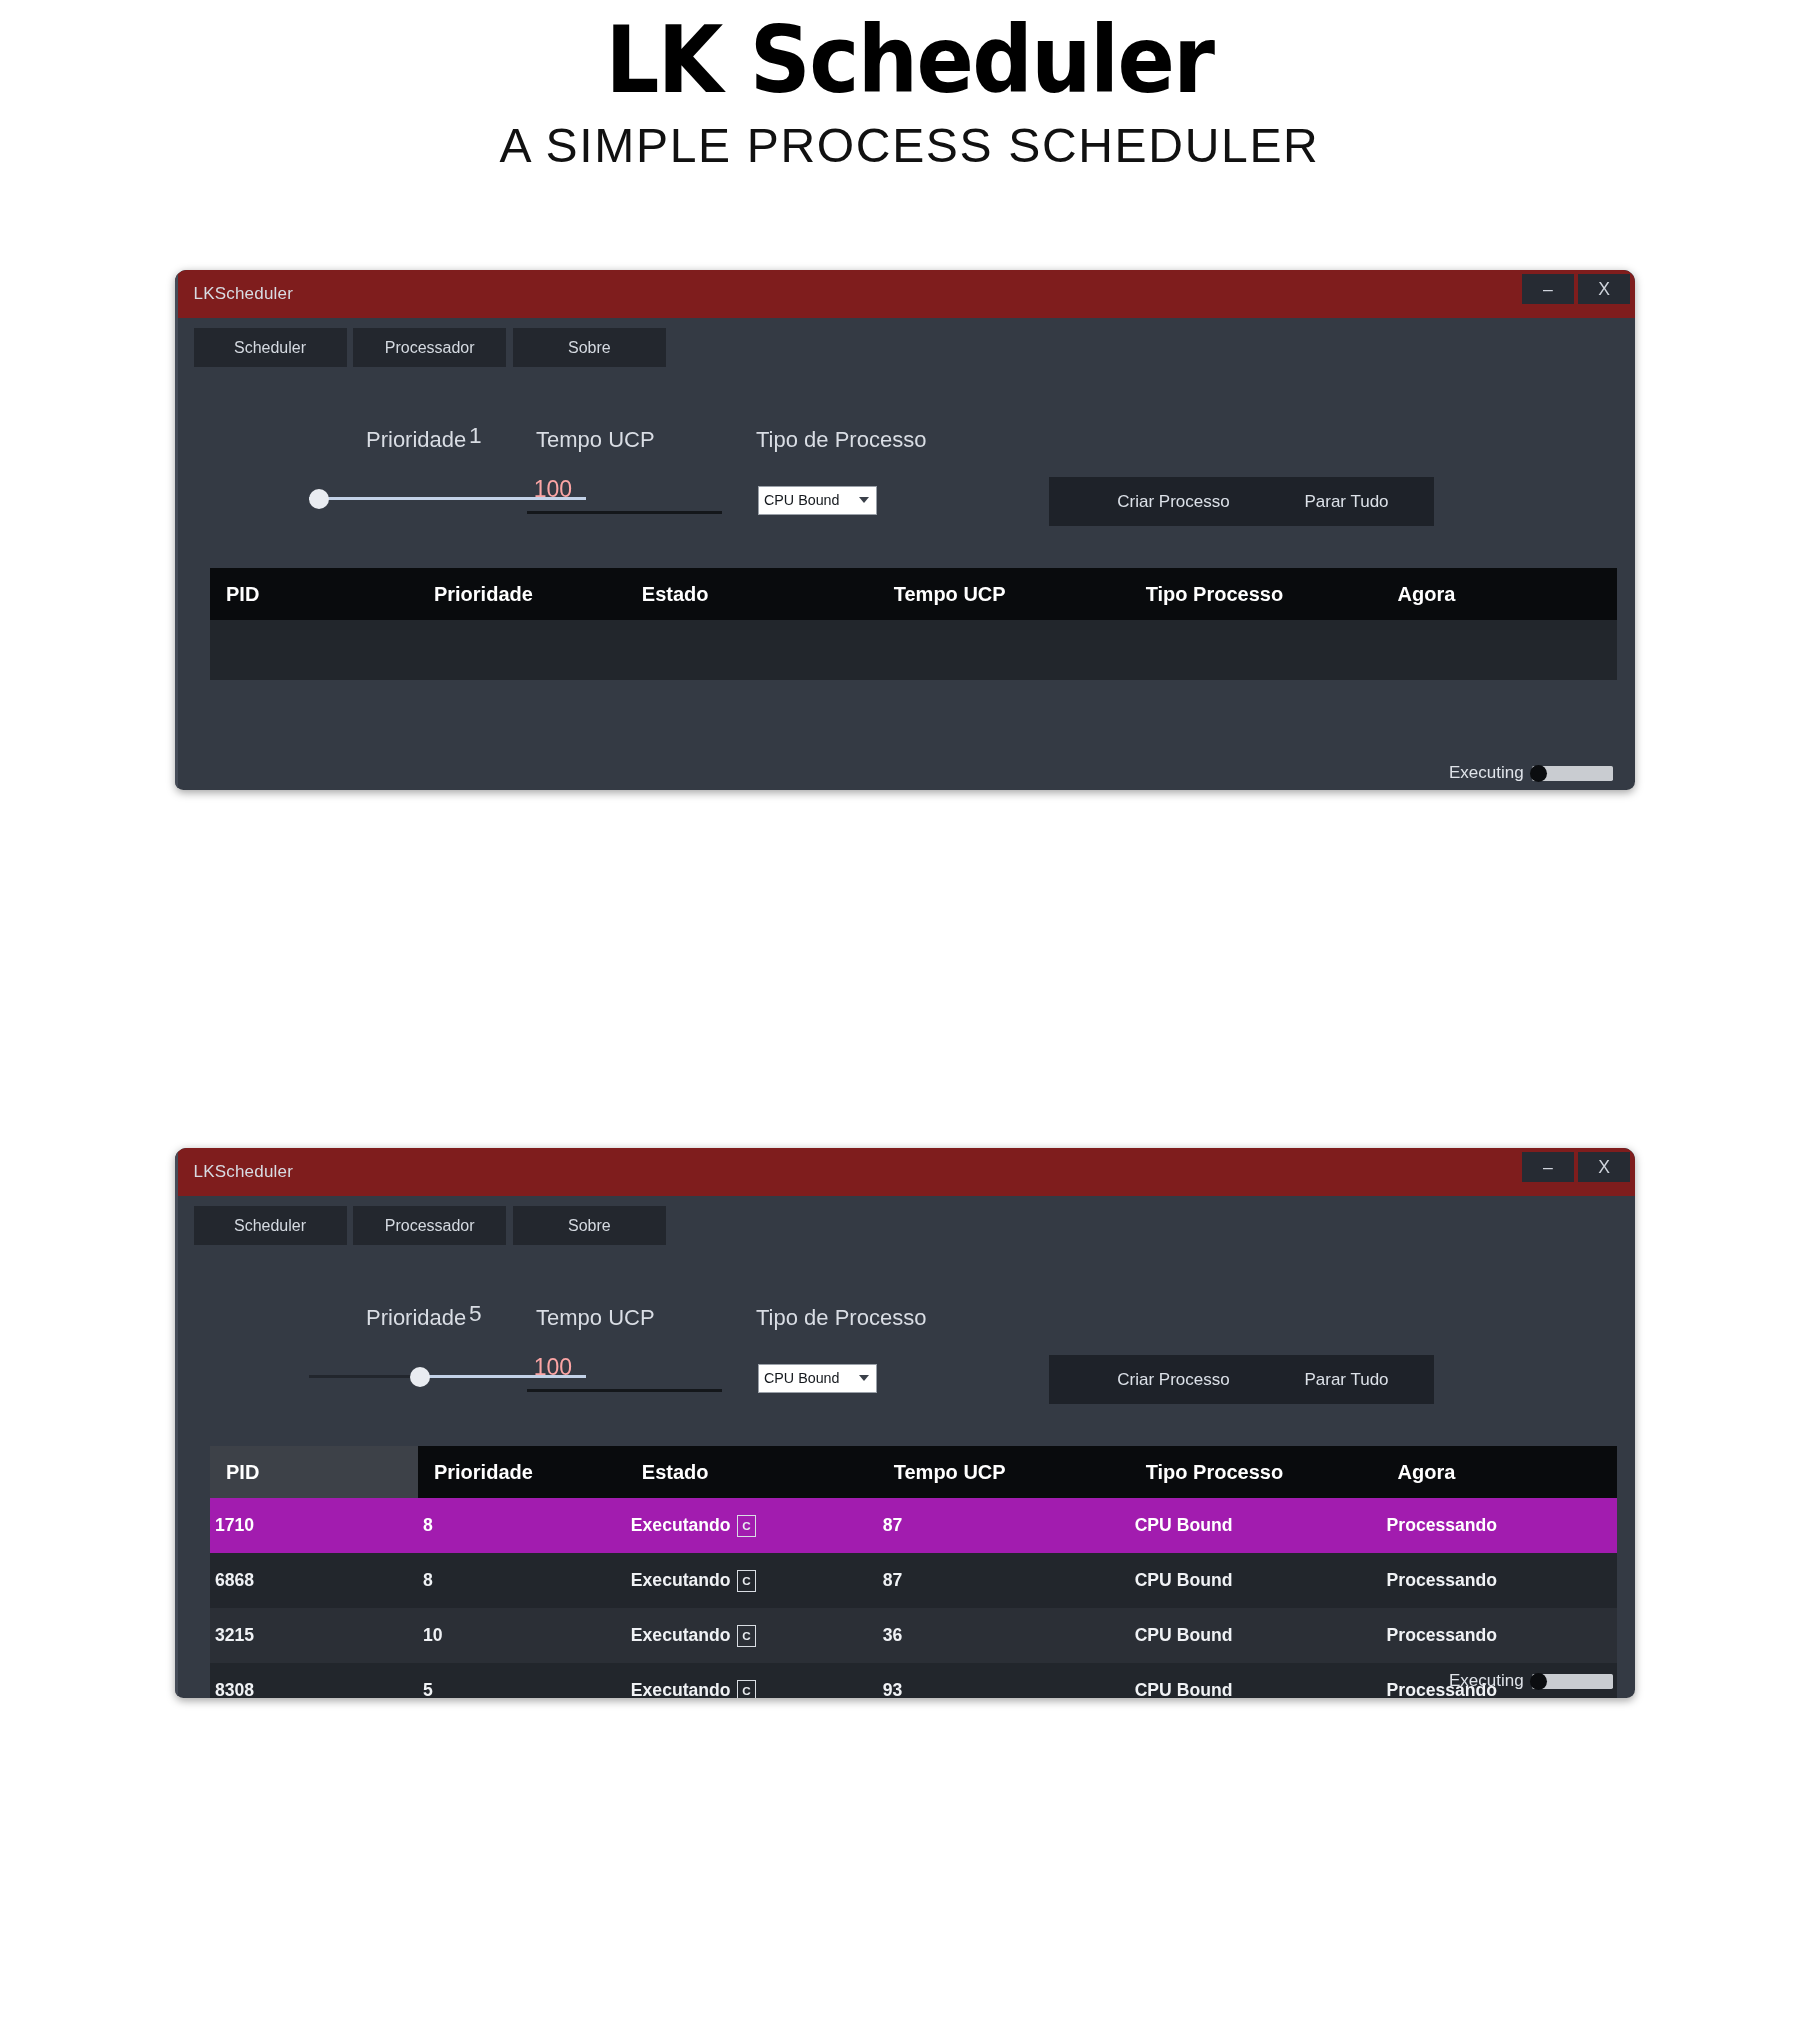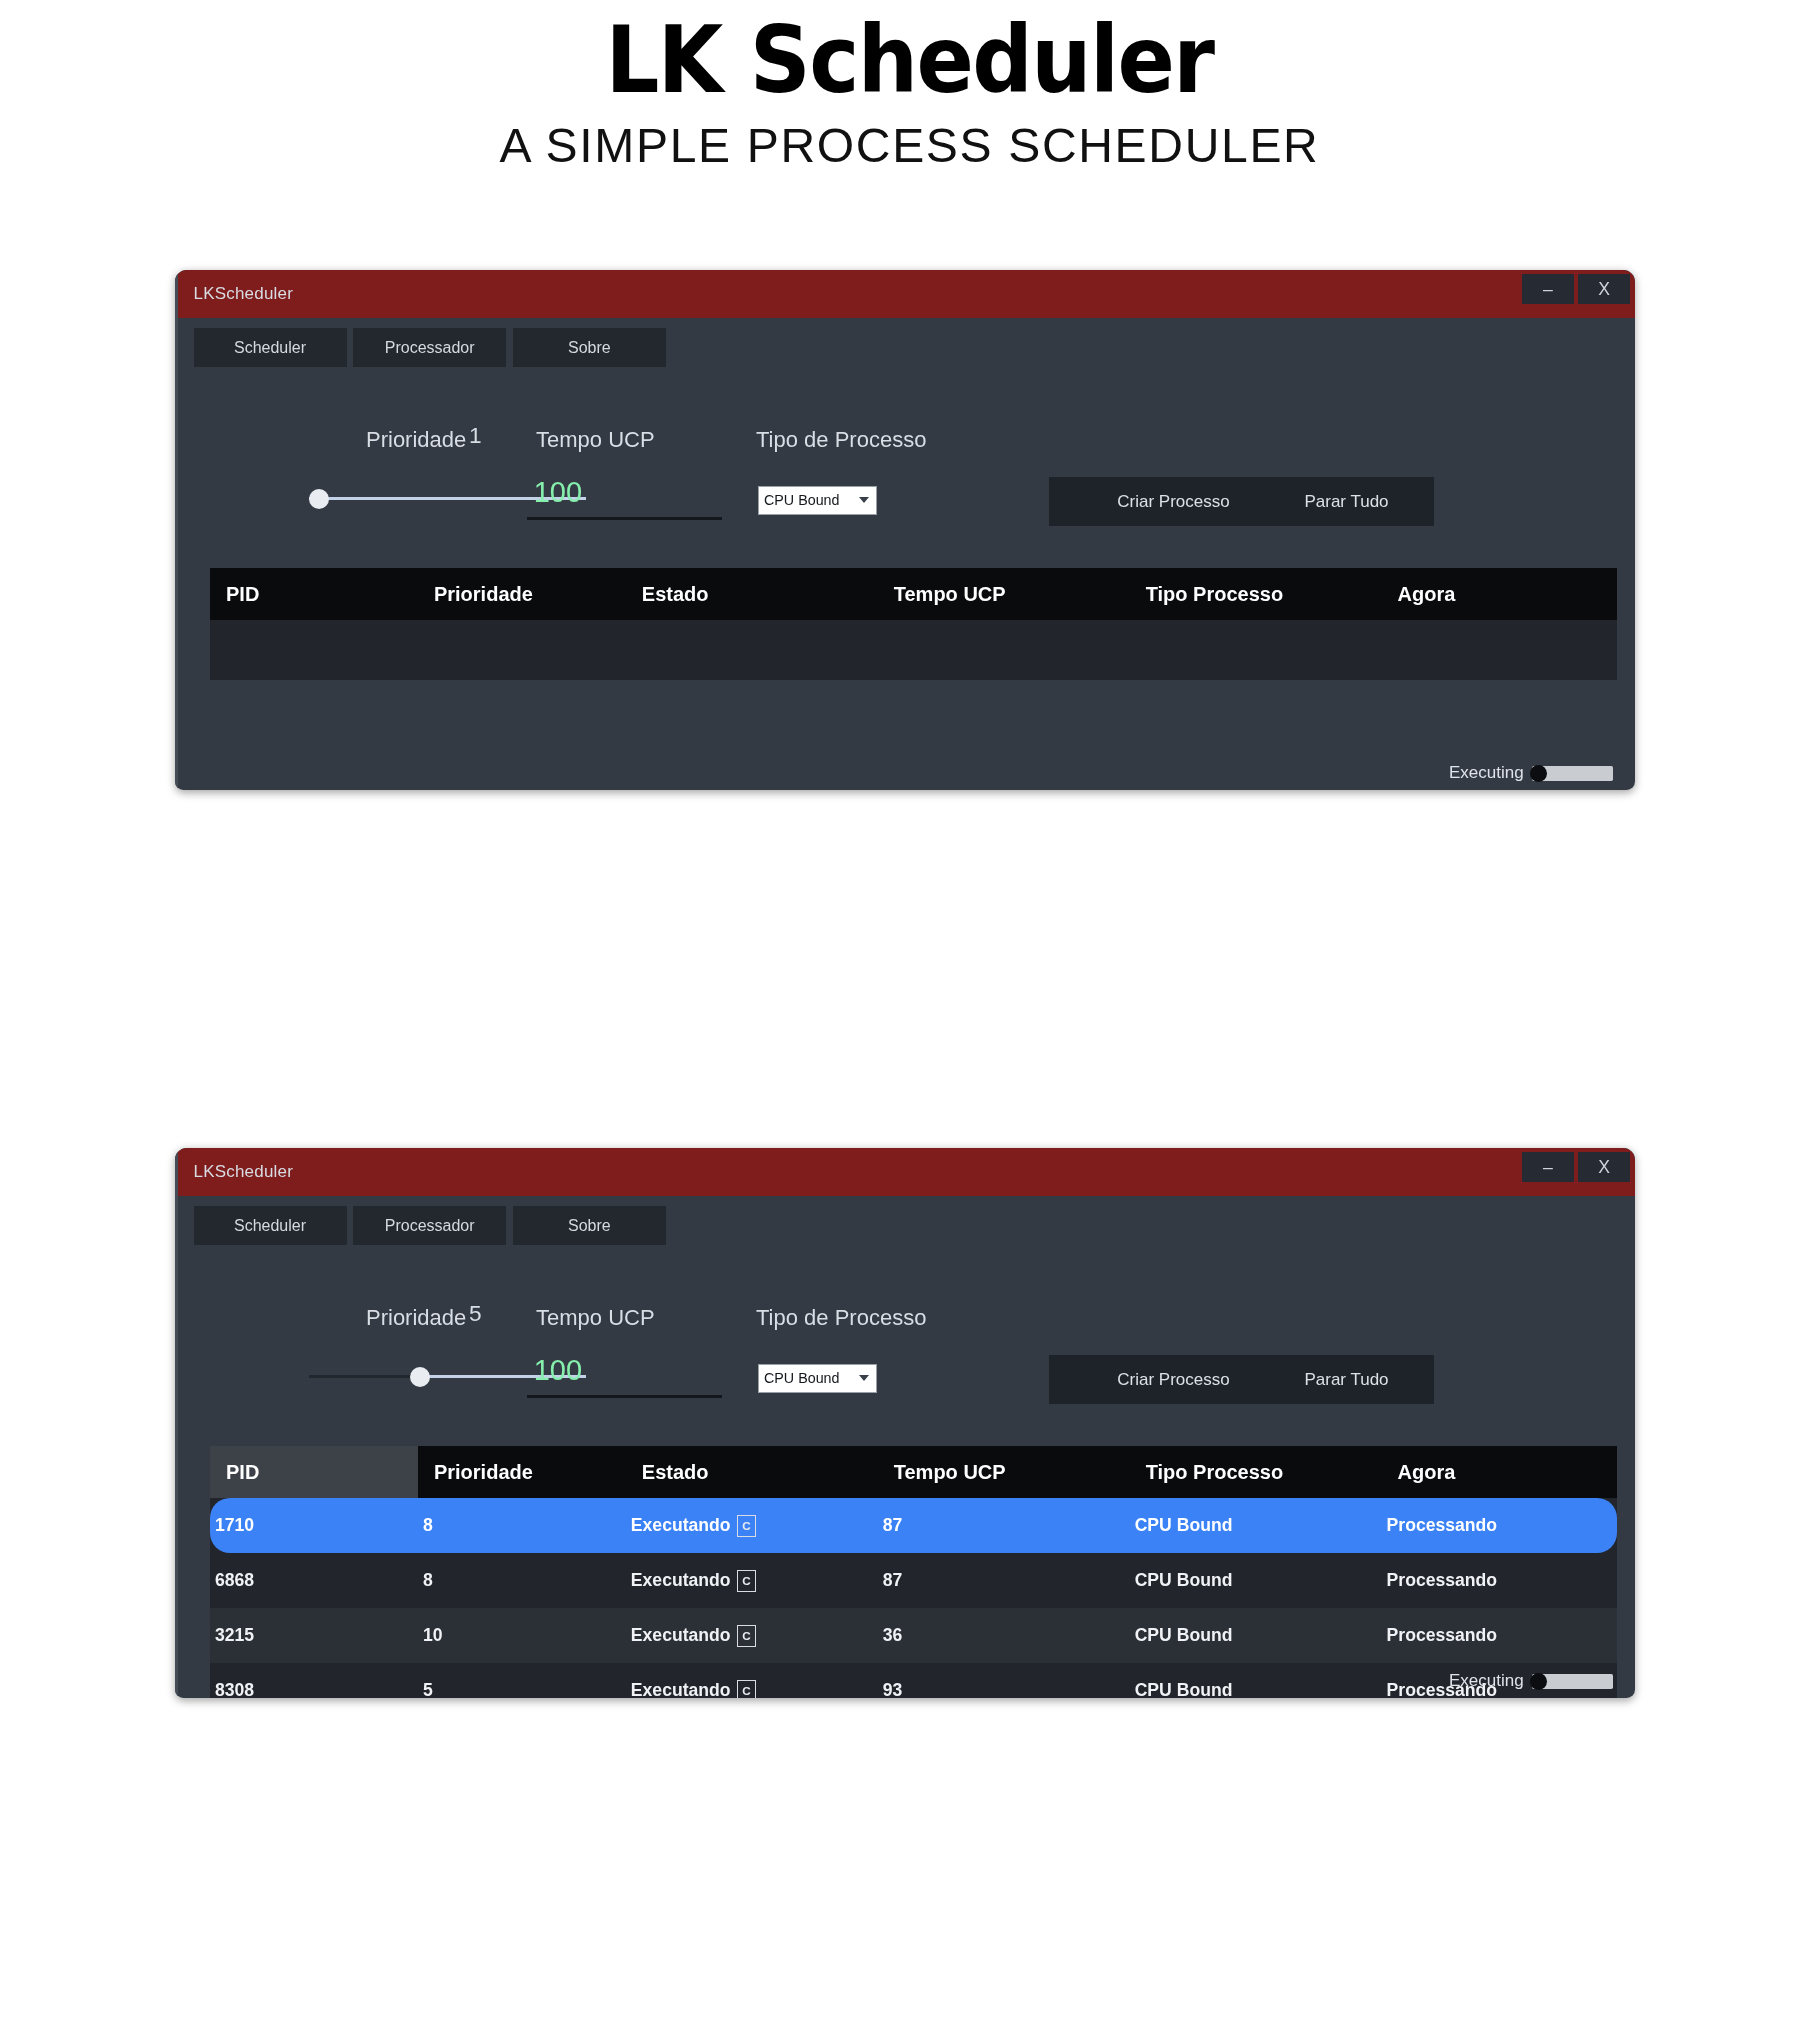--- a/index.html
+++ b/index.html
@@ -155,22 +155,22 @@
     font-size: 22.7px;
   }
 
   .textfield {
     position: absolute;
     left: 352px;
     top: 59px;
     width: 195px;
   }
   .textfield .tf-value {
-    color: #86efac;
-    font-size: 29px;
+    color: #fca5a5;
+    font-size: 23px;
     padding: 0 0 8.4px 6.7px;
   }
   .textfield .tf-underline {
     height: 2.5px;
     background: #14171b;
   }
 
   .select-box {
     position: absolute;
     left: 583px;
@@ -231,21 +231,21 @@
     padding-left: 16px;
   }
   .th.hovered { background: #3d4148; }
   .row {
     display: flex;
     height: 55px;
     align-items: center;
     background: #22262c;
   }
   .row.alt { background: #2b2f36; }
-  .row.selected { background: #3b82f6; border-radius: 20px; }
+  .row.selected { background: #a21caf; }
   .row .td {
     color: #f0f2f5;
     font-size: 17.6px;
     font-weight: bold;
     display: flex;
     align-items: center;
     box-sizing: border-box;
     padding-left: 5px;
   }
   .row.selected .td { color: #ffffff; }

